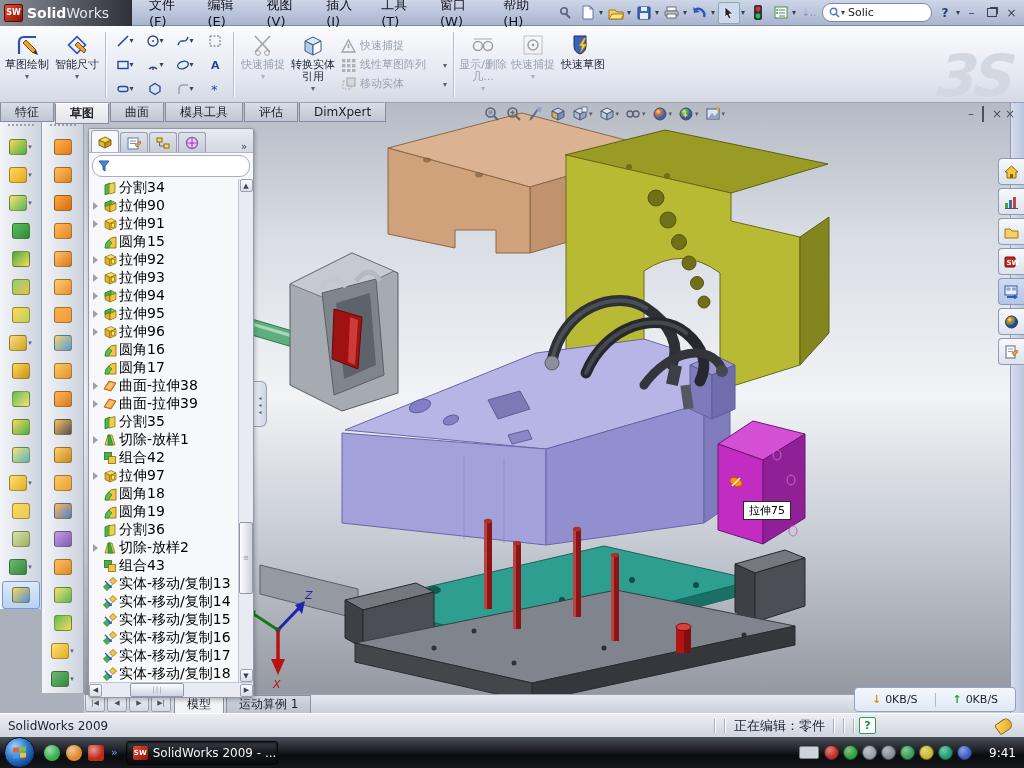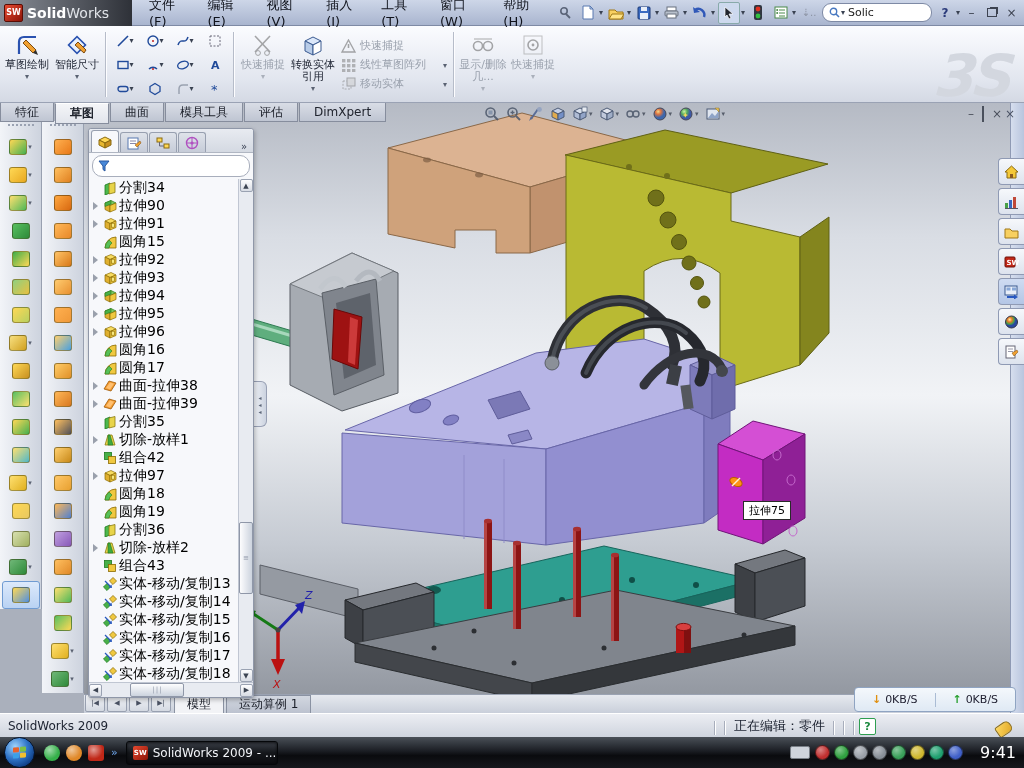--- a/index.html
+++ b/index.html
@@ -141,21 +141,21 @@
   .qlmore{color:#6fa8f0;font-size:11px;margin:0 4px;}
   .taskwin{width:152px;height:24px;margin:0 4px;border-radius:3px;border:1px solid #05070a;
     background:linear-gradient(#565c66,#23262d 50%,#15171c);box-shadow:inset 0 1px 0 rgba(255,255,255,.25);
     display:flex;align-items:center;gap:5px;padding:0 6px;box-sizing:border-box;color:#f2f4f8;font-size:12px;
     white-space:nowrap;overflow:hidden;}
   .taskwin.active{background:linear-gradient(#3b4049,#14161a 50%,#0b0c10);box-shadow:inset 0 1px 3px rgba(0,0,0,.7);}
   .twicon{width:15px;height:14px;border-radius:2px;flex:none;}
   #tray{margin-left:auto;display:flex;align-items:center;gap:5px;padding-right:8px;}
   .kb-icon{width:18px;height:11px;background:#cfd4dc;border:1px solid #7a8088;border-radius:2px;}
   .trayicon{width:13px;height:13px;border-radius:50%;border:1px solid rgba(0,0,0,.5);}
-  #clock{color:#fff;font-size:16px;margin-left:12px;}
+  #clock{color:#fff;font-size:12px;margin-left:12px;}
 </style>
 </head>
 <body>
 
 <div class="abs" id="titlebar">
   <div id="logo-area">
     <span class="sw-cube">SW</span>
     <span><span class="logo-b">Solid</span><span class="logo-l">Works</span></span>
   </div>
   <div id="menubar">
@@ -411,20 +411,27 @@
     <span class="caret-s">▾</span>
   </div>
   <div class="bigbtn dis">
     <svg width="26" height="26">
         <rect x="4" y="4" width="18" height="18" fill="none" stroke="#888"></rect>
         <circle cx="13" cy="13" r="5" fill="none" stroke="#555" stroke-width="1.6"></circle>
         <circle cx="13" cy="13" r="1.4" fill="#555"></circle>
       </svg>
     <span class="lbl">快速捕捉</span>
     <span class="caret-s">▾</span>
+  </div>
+  <div class="bigbtn">
+    <svg width="26" height="26">
+        <path d="M4 4 h12 v10 q0 6 -6 8 q-6 -2 -6 -8 z" fill="#3a60c0" stroke="#1c3068"></path>
+        <polygon points="14,6 9,14 12,14 10,21 17,12 13,12 16,6" fill="#ffd020" stroke="#a07808" stroke-width=".6"></polygon>
+      </svg>
+    <span class="lbl">快速草图</span>
   </div>
   <div class="abs" id="ds-mark">3S</div>
 </div>
 
 <div class="abs" id="tabstrip">
     <span class="cmtab">特征</span>
     <span class="cmtab active">草图</span>
     <span class="cmtab">曲面</span>
     <span class="cmtab">模具工具</span>
     <span class="cmtab">评估</span>
@@ -1259,21 +1266,21 @@
     </span>
   <span class="netdiv"></span>
   <span class="netcell">
       <span style="color:#28a030;font-weight:bold;">↑</span>
       <span>0KB/S</span>
     </span>
 </div>
 
 <div class="abs" id="statusbar">
   <span style="padding-left:8px;">SolidWorks 2009</span>
-  <span style="margin-left:auto;display:flex;align-items:flex-end;">
+  <span style="margin-left:auto;display:flex;align-items:center;">
     <span class="ssep"></span>
       <span class="ssep"></span>
     <span style="font-size:13px;padding:0 4px;">正在编辑：零件</span>
     <span class="ssep"></span>
       <span class="ssep"></span>
       <span class="ssep"></span>
     <span class="qbadge">?</span>
     <span style="width:120px;"></span>
     <span class="tag-icon"></span>
     <span style="width:12px;"></span>

